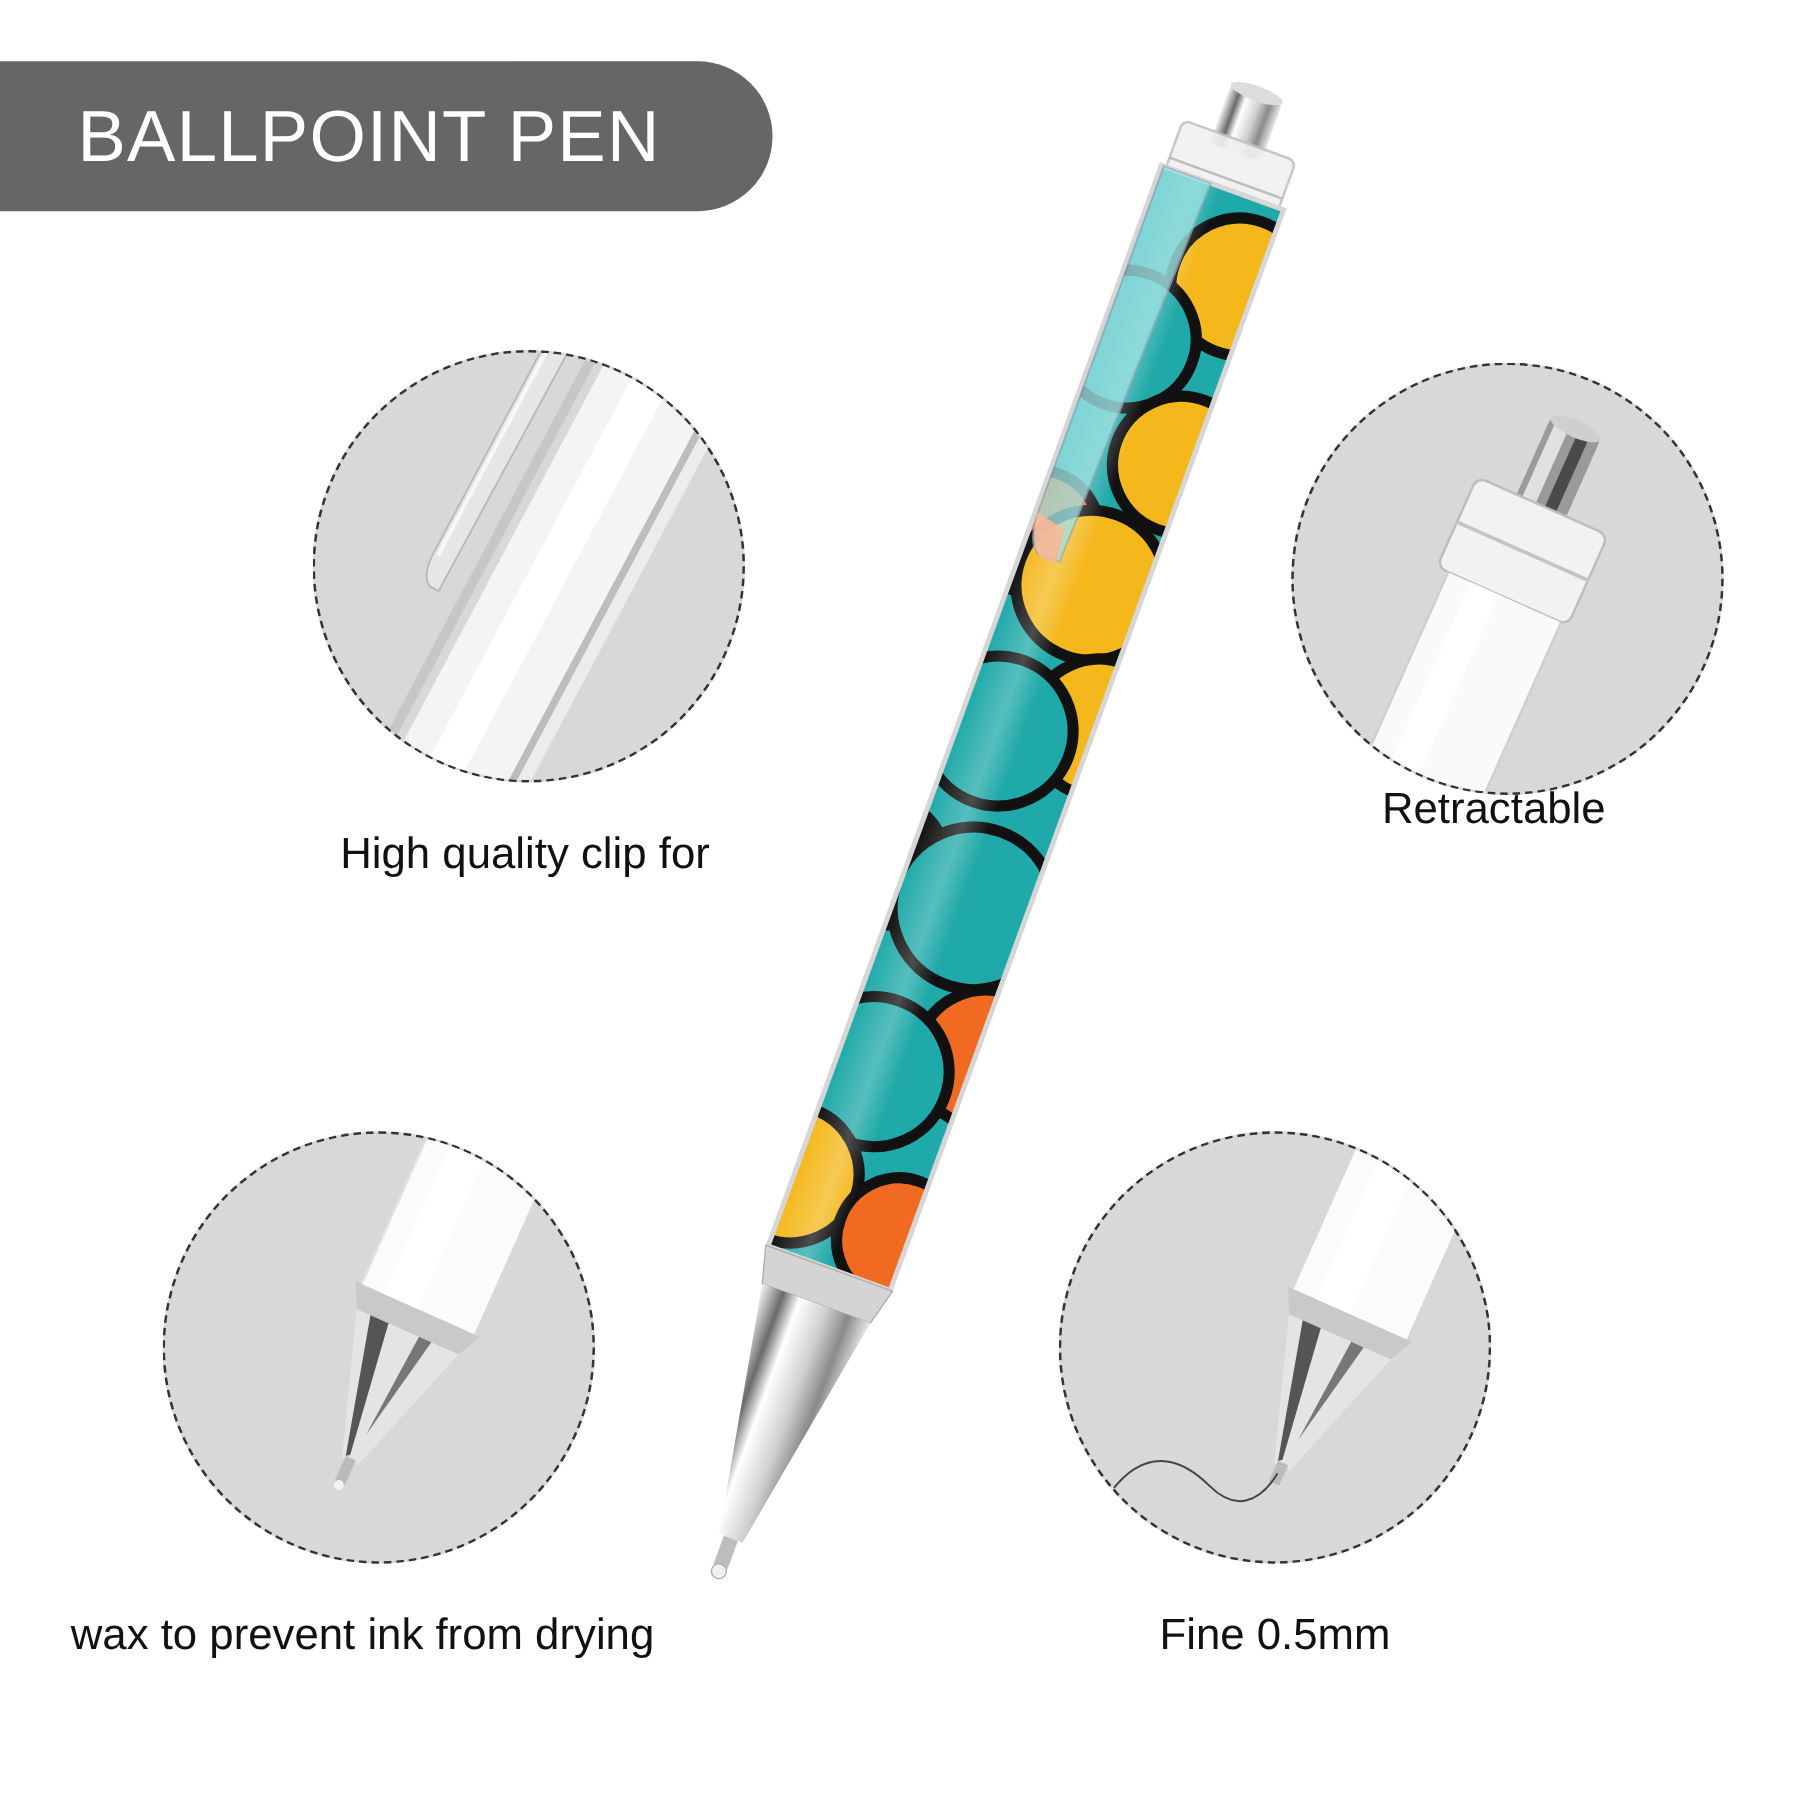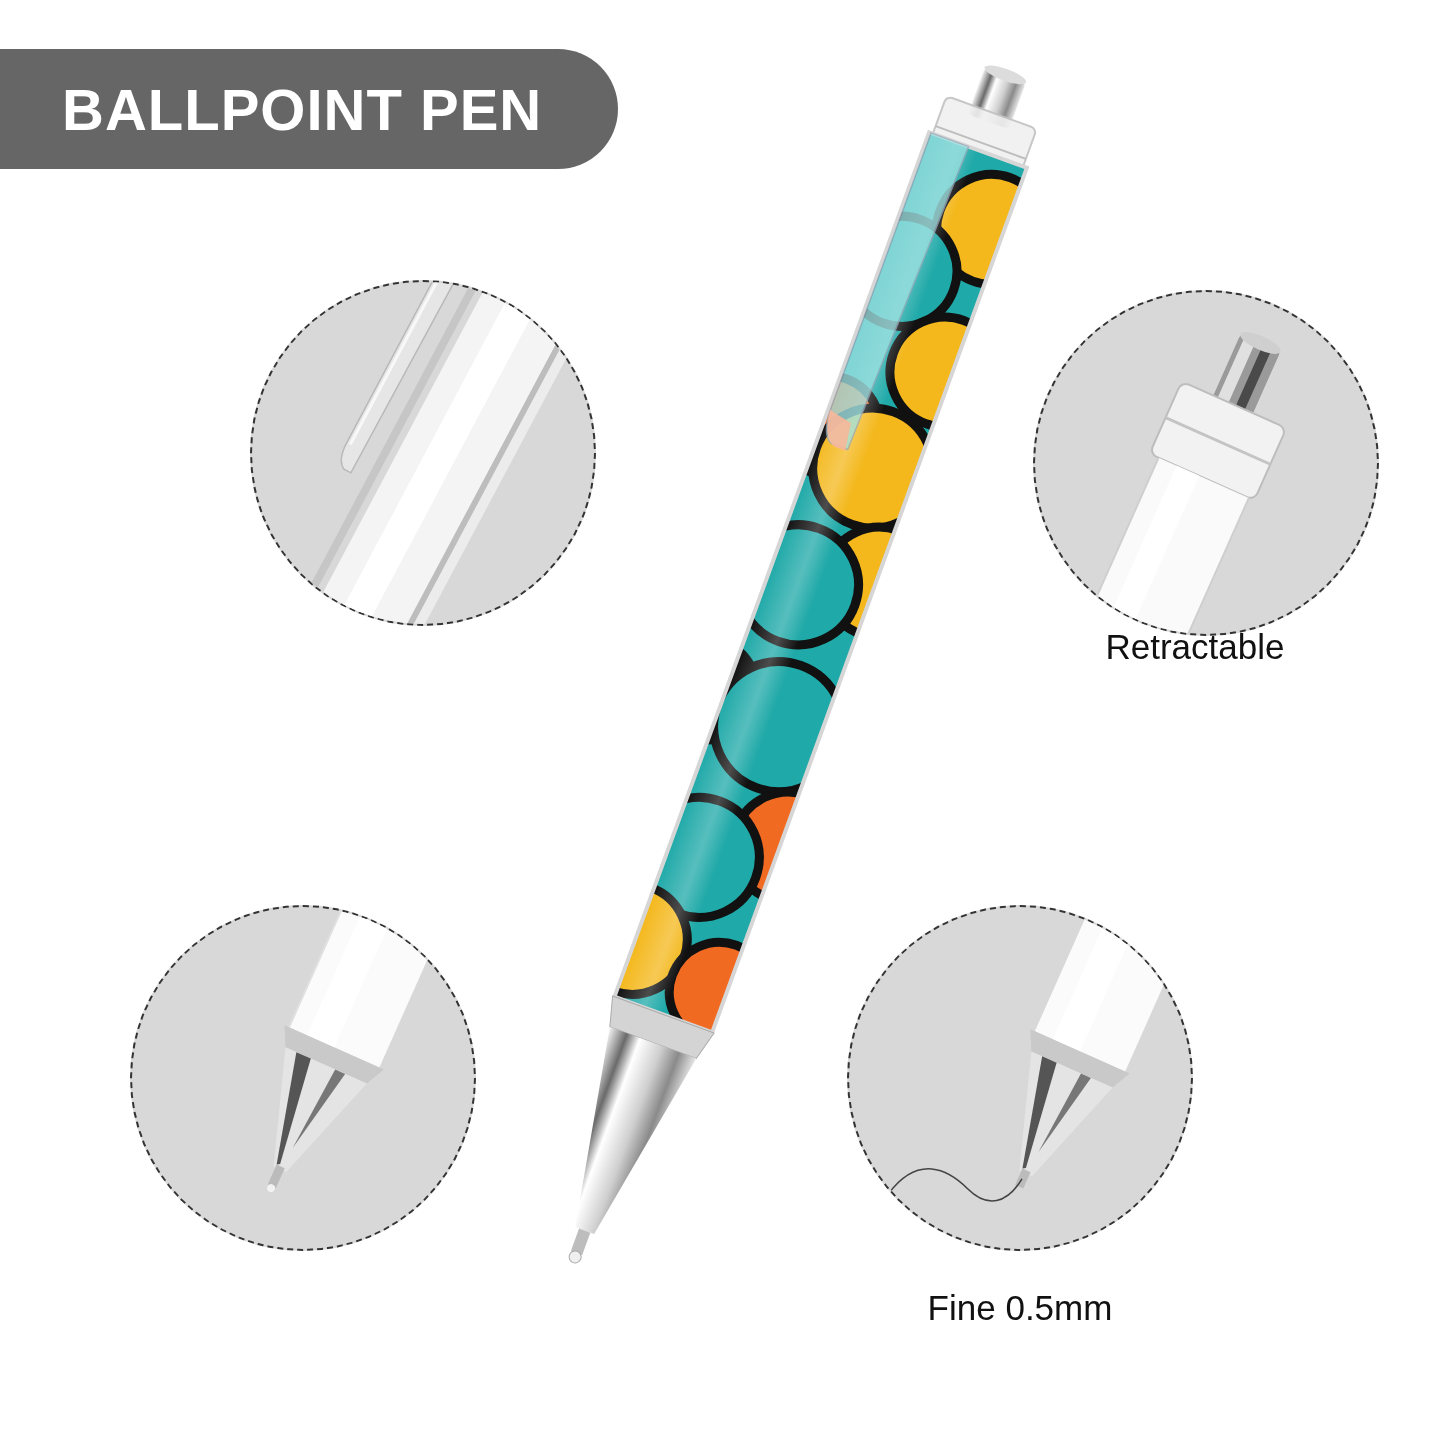--- a/index.html
+++ b/index.html
@@ -7,21 +7,21 @@
     width: 1445px; height: 1445px; position: relative; overflow: hidden;
     background: #ffffff;
     font-family: "Liberation Sans", sans-serif;
   }
   .banner {
     position: absolute; left: 0; top: 49px; width: 618px; height: 120px;
     background: #666666; border-radius: 0 60px 60px 0;
     display: flex; align-items: center;
   }
   .banner-title {
-    margin-left: 62px; color: #ffffff; font-weight: bold;
+    margin-left: 62px; color: #ffffff; font-weight: normal;
     font-size: 58px; letter-spacing: 1px;
   }
   .feature-circle {
     position: absolute; border-radius: 50%;
     background: #d8d8d8; border: 2px dashed #333333;
     overflow: hidden; box-sizing: border-box;
   }
   .feature-circle svg { position: absolute; left: 0; top: 0; width: 100%; height: 100%; }
   .caption {
     position: absolute; text-align: center; color: #111111;
@@ -45,20 +45,21 @@
       <rect x="175" y="-60" width="30" height="480" fill="#ffffff"></rect>
       <rect x="240" y="-60" width="6" height="480" fill="#bdbdbd"></rect>
       <rect x="246" y="-60" width="10" height="480" fill="#ececec"></rect>
       <rect x="135" y="-60" width="8" height="480" fill="#c6c6c6"></rect>
       <path d="M100 -40 L100 200 Q100 220 110 225 L118 225 L120 -40 Z" fill="#e6e6e6" stroke="#b8b8b8" stroke-width="1.5"></path>
       <path d="M104 -40 L104 200" stroke="#f8f8f8" stroke-width="3"></path>
     </g>
   </svg>
 </div>
 <div class="caption" style="left:235px; top:660px; width:370px;">
+  <span>High quality clip for</span>
 </div>
 
 <div class="feature-circle" style="left:1033px; top:290px; width:346px; height:346px;">
   <svg viewBox="0 0 346 346">
     <g transform="rotate(24 190 120)">
       <rect x="175" y="40" width="44" height="90" rx="6" fill="#9a9a9a"></rect>
       <rect x="180" y="40" width="12" height="90" fill="#e0e0e0"></rect>
       <rect x="200" y="40" width="10" height="90" fill="#4a4a4a"></rect>
       <ellipse cx="197" cy="42" rx="22" ry="7" fill="#cfcfcf"></ellipse>
       <rect x="140" y="110" width="116" height="80" rx="8" fill="#f2f2f2" stroke="#bdbdbd" stroke-width="2"></rect>
@@ -83,20 +84,21 @@
       <path d="M150 140 L260 140 L250 160 L160 160 Z" fill="#c9c9c9"></path>
       <path d="M160 160 L250 160 L212 275 L198 275 Z" fill="#e4e4e4"></path>
       <path d="M172 160 L188 160 L203 270 L200 272 Z" fill="#555555"></path>
       <path d="M215 160 L226 160 L208 250 Z" fill="#777777"></path>
       <rect x="200" y="272" width="9" height="22" fill="#bbbbbb"></rect>
       <circle cx="204.5" cy="296" r="4" fill="#f2f2f2"></circle>
     </g>
   </svg>
 </div>
 <div class="caption" style="left:20px; top:1285px; width:540px;">
+  <span>wax to prevent ink from drying</span>
 </div>
 
 <div class="feature-circle" style="left:847px; top:905px; width:346px; height:346px;">
   <svg viewBox="0 0 346 346">
     <g transform="rotate(24 220 140)">
       <rect x="185" y="-40" width="100" height="180" fill="#fbfbfb"></rect>
       <rect x="205" y="-40" width="30" height="180" fill="#ffffff"></rect>
       <path d="M180 140 L290 140 L280 160 L190 160 Z" fill="#c9c9c9"></path>
       <path d="M190 160 L280 160 L242 275 L228 275 Z" fill="#e4e4e4"></path>
       <path d="M202 160 L218 160 L233 270 L230 272 Z" fill="#555555"></path>

